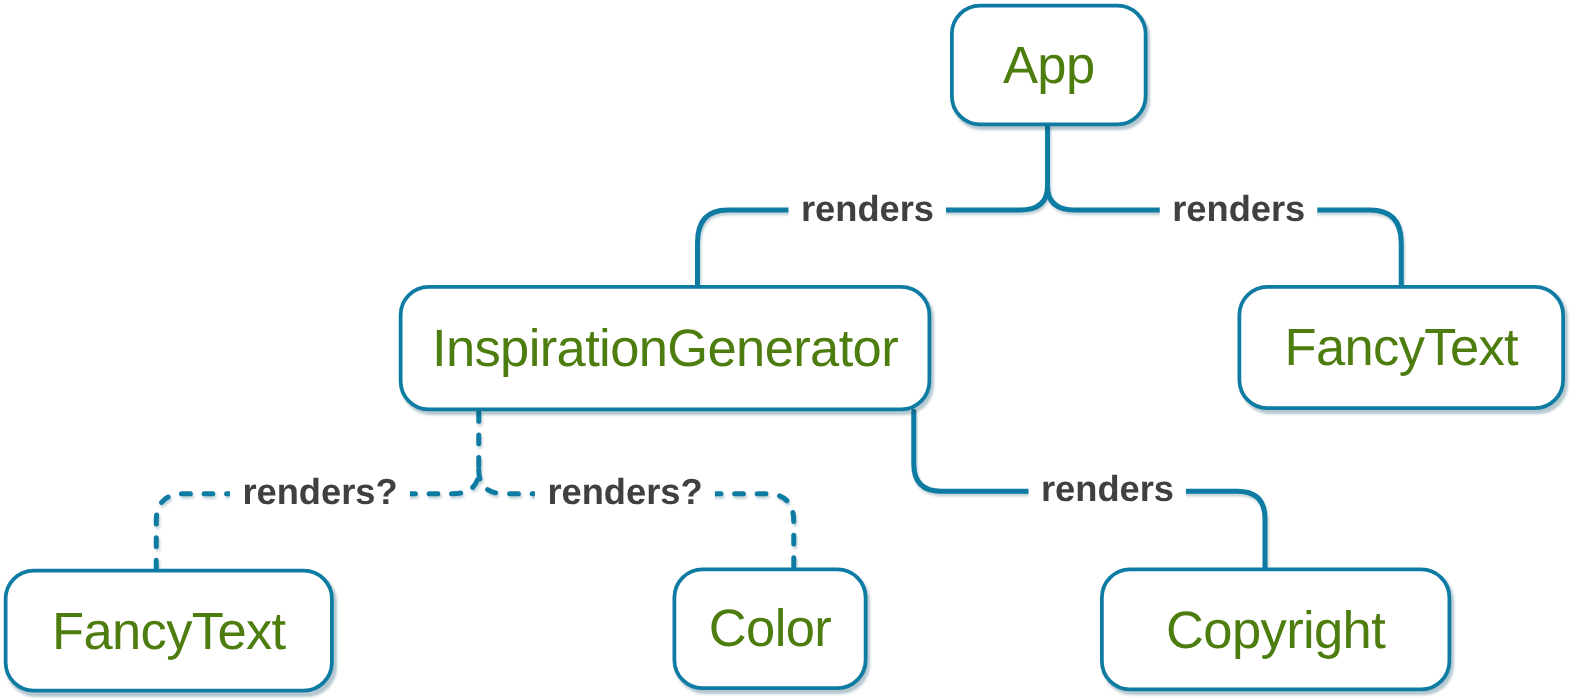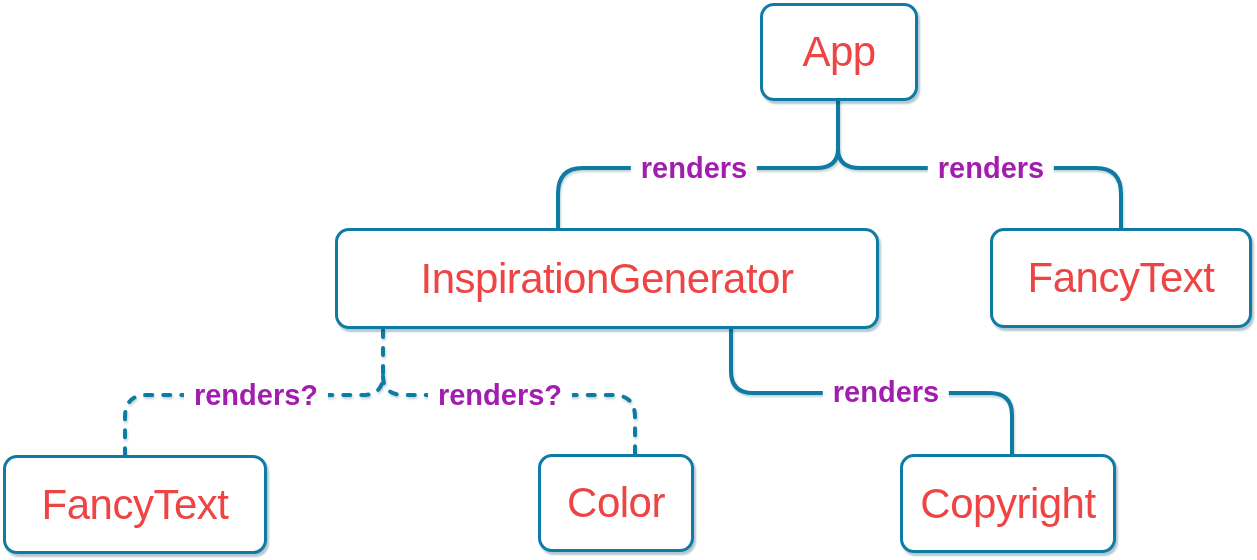--- a/index.html
+++ b/index.html
@@ -20,34 +20,34 @@
   .wires path { fill: none; stroke: #0e7ba3; stroke-width: 4; }
   .wires path.dashed { stroke-dasharray: 7 11; stroke-linecap: round; }
   .wires path.solid { stroke-linecap: round; }
   .node {
     position: absolute;
     display: flex;
     align-items: center;
     justify-content: center;
     background: #ffffff;
     border: 3px solid #0e7ba3;
-    border-radius: 14px;
+    border-radius: 24px;
     box-shadow: 2px 3px 2px rgba(8, 70, 95, 0.30);
-    color: #ef4444;
+    color: #4d7c0f;
     font-size: 42px;
     font-weight: 500;
     letter-spacing: -0.5px;
     white-space: nowrap;
     box-sizing: border-box;
   }
   .edge-label {
     position: absolute;
     transform: translate(-50%, -50%);
     background: #ffffff;
-    color: #a21caf;
+    color: #404040;
     font-size: 29px;
     font-weight: 700;
     padding: 2px 10px;
     white-space: nowrap;
     line-height: 1;
   }
 </style>
 </head>
 <body>
 
@@ -69,33 +69,33 @@
   <span class="edge-label" style="left:694px; top:168px">renders</span>
   <span class="edge-label" style="left:991px; top:168px">renders</span>
   <span class="edge-label" style="left:256px; top:395px">renders?</span>
   <span class="edge-label" style="left:500px; top:395px">renders?</span>
   <span class="edge-label" style="left:886px; top:392px">renders</span>
 
   <div class="node" style="left:760px; top:3px; width:158px; height:98px">
     <span>App</span>
   </div>
 
-  <div class="node" style="left:335px; top:228px; width:544px; height:101px">
+  <div class="node" style="left:319px; top:228px; width:426px; height:101px">
     <span>InspirationGenerator</span>
   </div>
 
   <div class="node" style="left:990px; top:228px; width:262px; height:100px">
     <span>FancyText</span>
   </div>
 
   <div class="node" style="left:3px; top:455px; width:264px; height:99px">
     <span>FancyText</span>
   </div>
 
   <div class="node" style="left:538px; top:454px; width:156px; height:98px">
     <span>Color</span>
   </div>
 
-  <div class="node" style="left:900px; top:454px; width:216px; height:99px">
+  <div class="node" style="left:880px; top:454px; width:281px; height:99px">
     <span>Copyright</span>
   </div>
 
 </div>
 
 </body></html>

